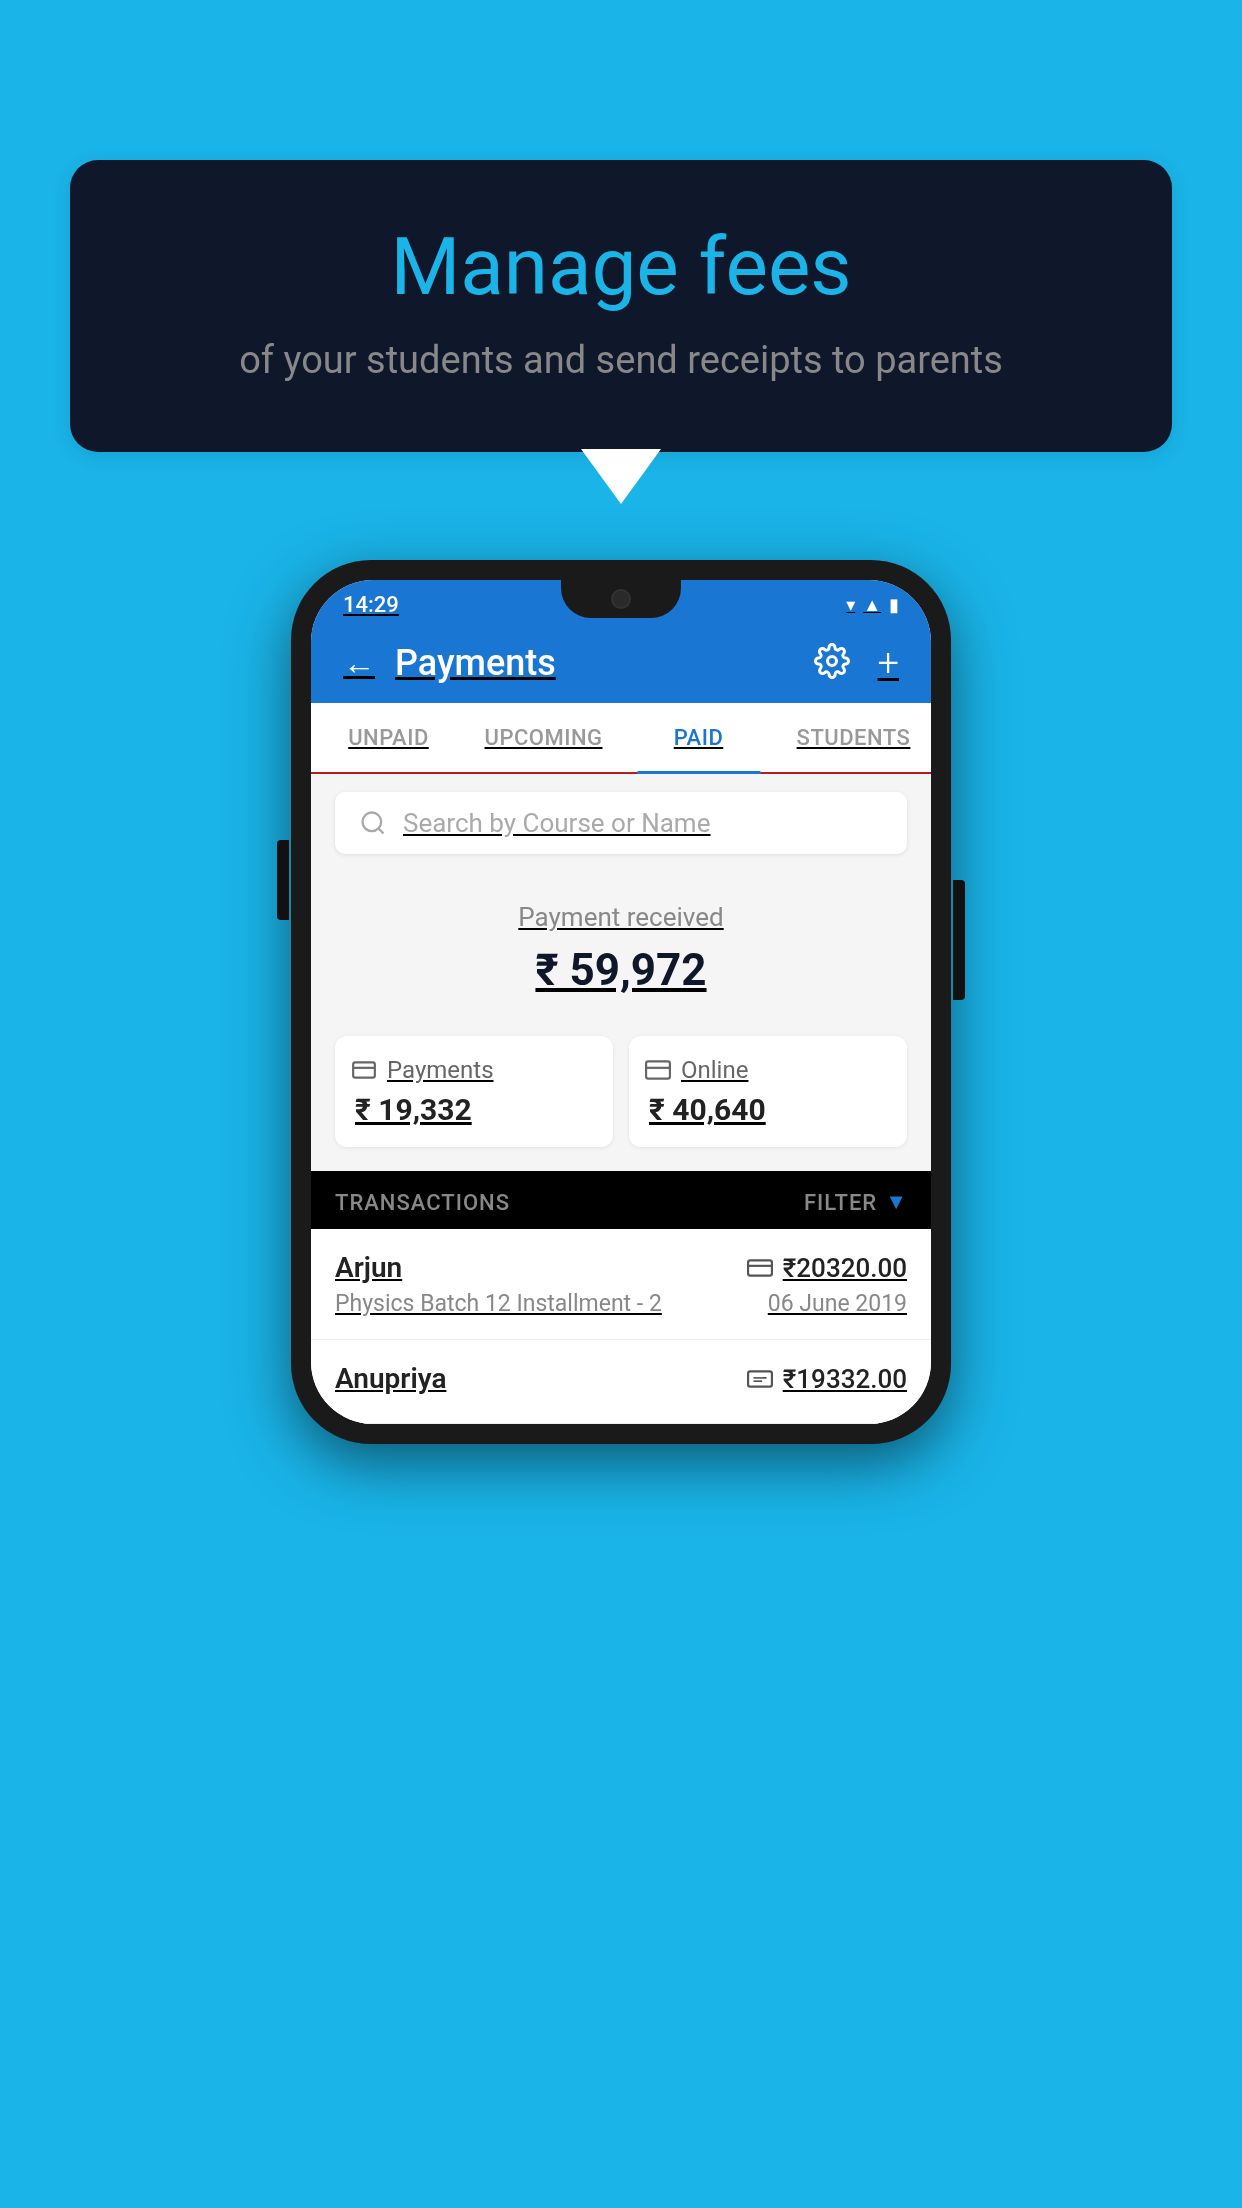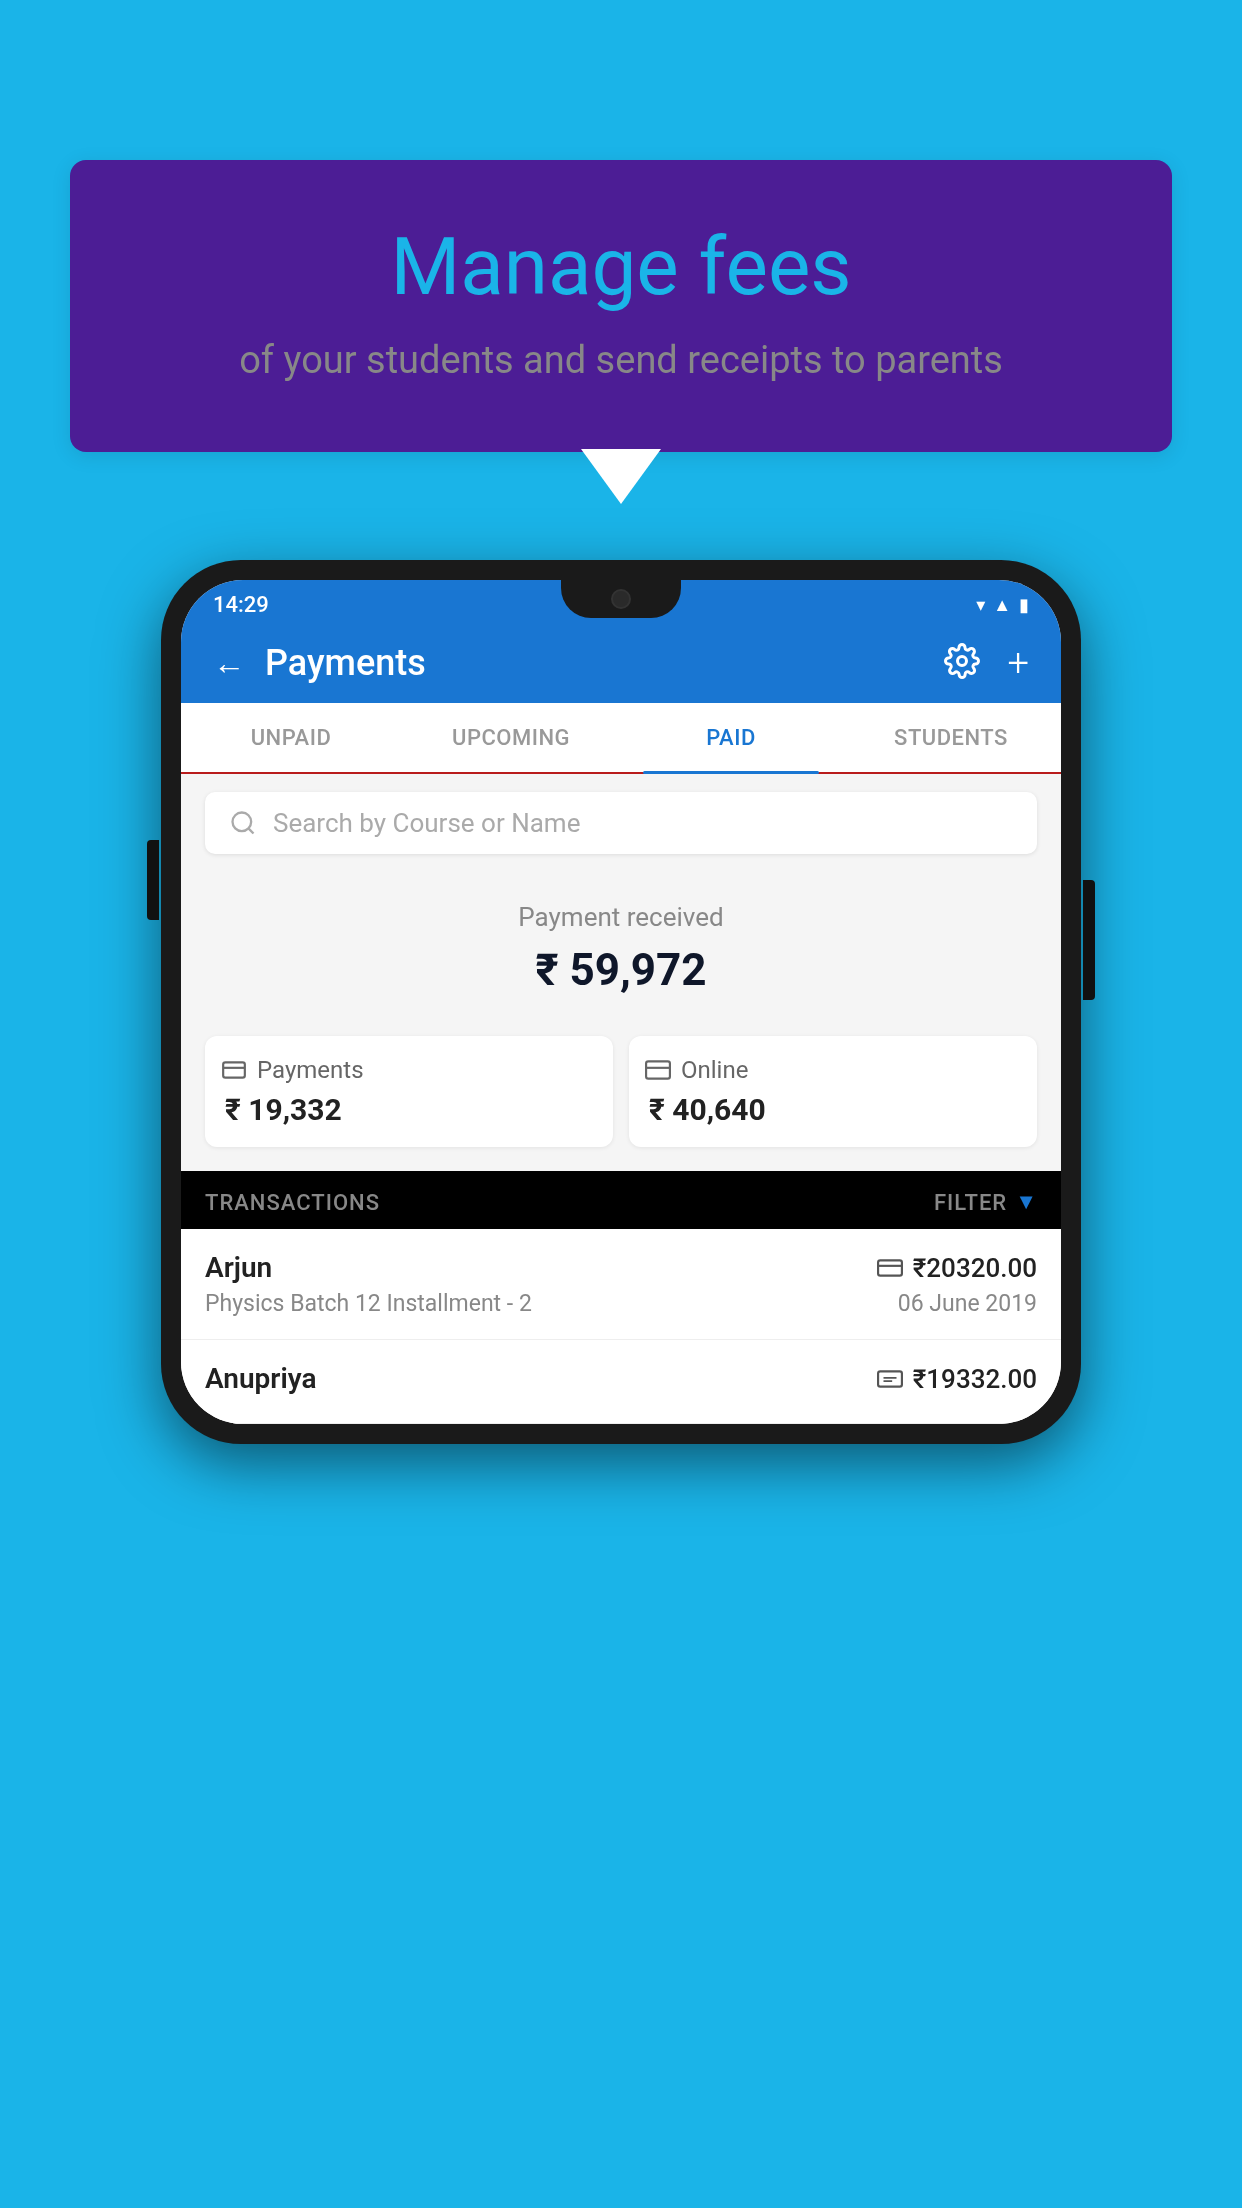--- a/index.html
+++ b/index.html
@@ -12,22 +12,22 @@
       position: relative;
       overflow: hidden;
     }
 
     
     .speech-bubble {
       position: absolute;
       top: 160px;
       left: 70px;
       right: 70px;
-      background: #4c1d95;
-      border-radius: 16px;
+      background: #0f172a;
+      border-radius: 28px;
       padding: 60px 50px 70px 50px;
       text-align: center;
       box-shadow: 0 4px 20px rgba(0,0,0,0.1);
     }
 
     .speech-bubble::after {
       content: '';
       position: absolute;
       bottom: -52px;
       left: 50%;
@@ -51,21 +51,22 @@
       color: #888;
       font-weight: 400;
     }
 
     
     .phone-container {
       position: absolute;
       top: 560px;
       left: 50%;
       transform: translateX(-50%);
-      width: 920px;
+      width: 660px;
+      text-decoration: underline;
     }
 
     .phone-outer {
       background: #1a1a1a;
       border-radius: 80px;
       padding: 20px;
       position: relative;
       box-shadow: 0 20px 60px rgba(0,0,0,0.5);
     }
 

